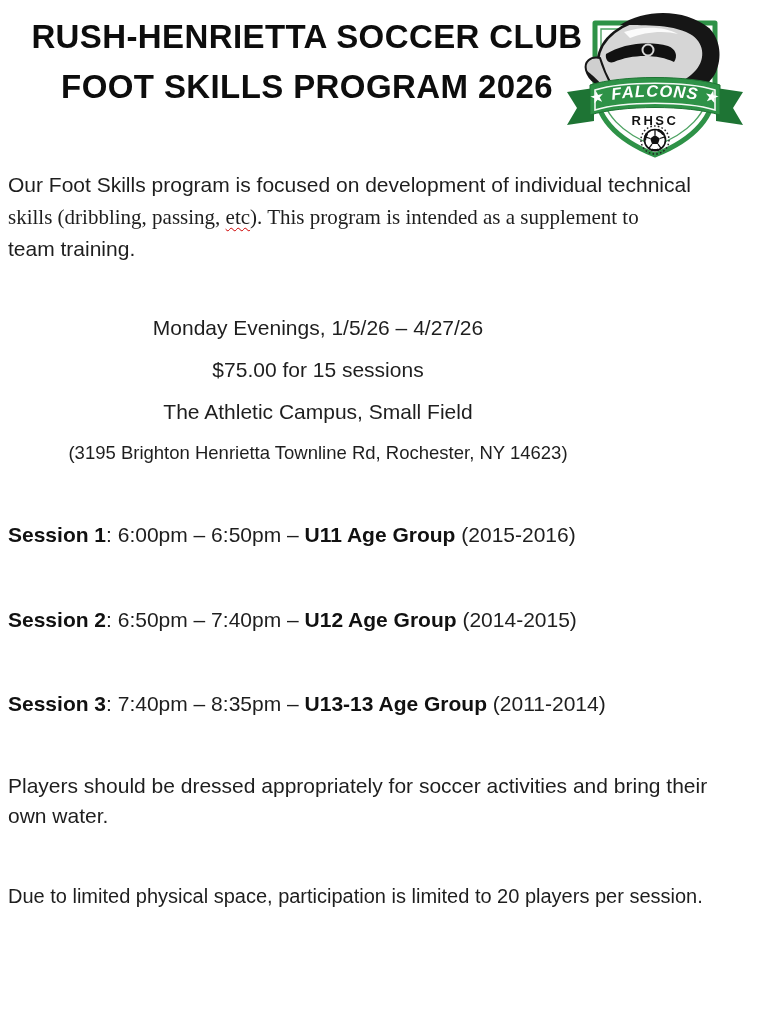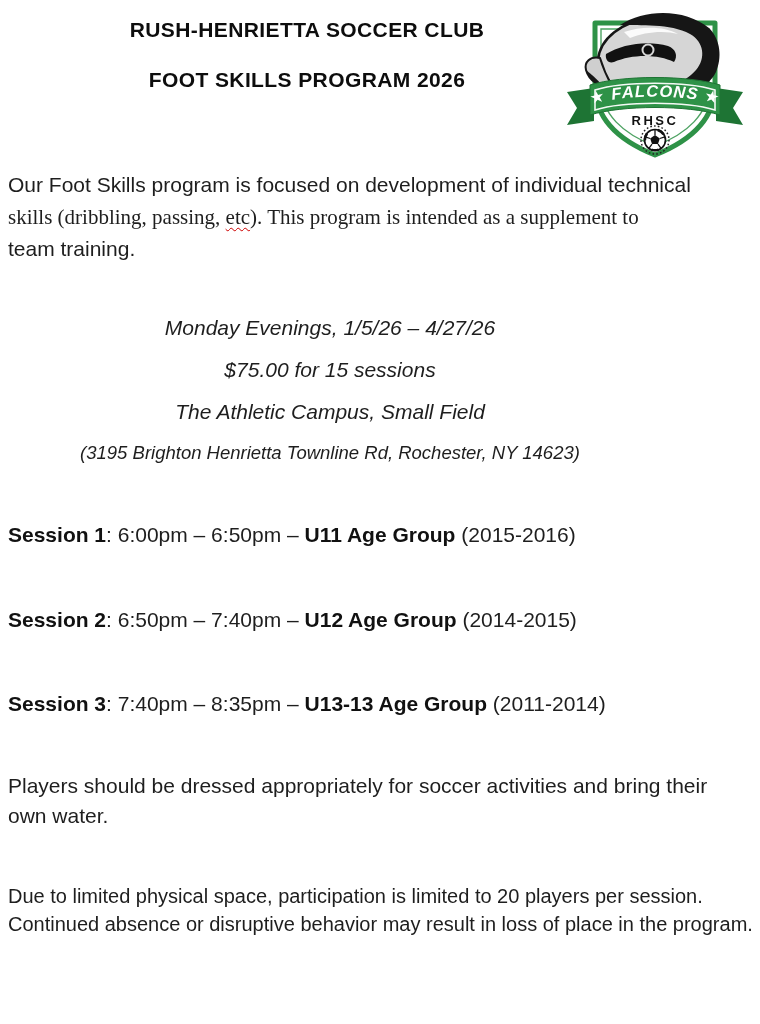--- a/index.html
+++ b/index.html
@@ -6,25 +6,25 @@
   html,body { background:#ffffff; }
   .page {
     position:relative; width:760px; height:1024px; margin:0 auto;
     background:#ffffff; overflow:hidden;
     font-family:"Liberation Sans","DejaVu Sans",sans-serif;
     color:#1e1e1e;
   }
   .abs { position:absolute; }
   .title {
     left:0; width:614px; text-align:center;
-    font-weight:700; font-size:21px; letter-spacing:0.4px; color:#0d0d0d;
+    font-weight:700; font-size:33px; letter-spacing:0.4px; color:#0d0d0d;
     white-space:nowrap;
   }
   .bodyline { left:8px; font-size:21px; white-space:nowrap; }
-  .centerline { left:12px; width:636px; text-align:center; font-size:21px; white-space:nowrap;font-style:italic; }
+  .centerline { left:0; width:636px; text-align:center; font-size:21px; white-space:nowrap; }
   .centerline.small { font-size:18.5px;text-align:center; }
   .session-line { left:8px; font-size:21px; white-space:nowrap; }
   .session-line b { font-weight:700; color:#111; }
   .note-small { font-size:20px; }
   .squiggle {
     text-decoration: underline;
     text-decoration-style: wavy;
     text-decoration-color:#cc0000;
     text-decoration-thickness:1px;
     text-underline-offset:3px;
@@ -101,16 +101,15 @@
   <div class="abs session-line" style="top:523px;"><b>Session 1</b><span>: 6:00pm – 6:50pm – </span><b>U11 Age Group</b><span> (2015-2016)</span></div>
 
   <div class="abs session-line" style="top:608px;"><b>Session 2</b><span>: 6:50pm – 7:40pm – </span><b>U12 Age Group</b><span> (2014-2015)</span></div>
 
   <div class="abs session-line" style="top:692px;"><b>Session 3</b><span>: 7:40pm – 8:35pm – </span><b>U13-13 Age Group</b><span> (2011-2014)</span></div>
 
   <div class="abs bodyline" style="top:774px;">Players should be dressed appropriately for soccer activities and bring their</div>
   <div class="abs bodyline" style="top:804px;">own water.</div>
 
   <div class="abs bodyline note-small" style="top:885px;">Due to limited physical space, participation is limited to 20 players per session.</div>
-  <div class="abs bodyline note-small" style="top:913px;">Continued absence or disruptive behavior may result in loss of place in the program.</div>
 
 
 </div>
 
 </body></html>

